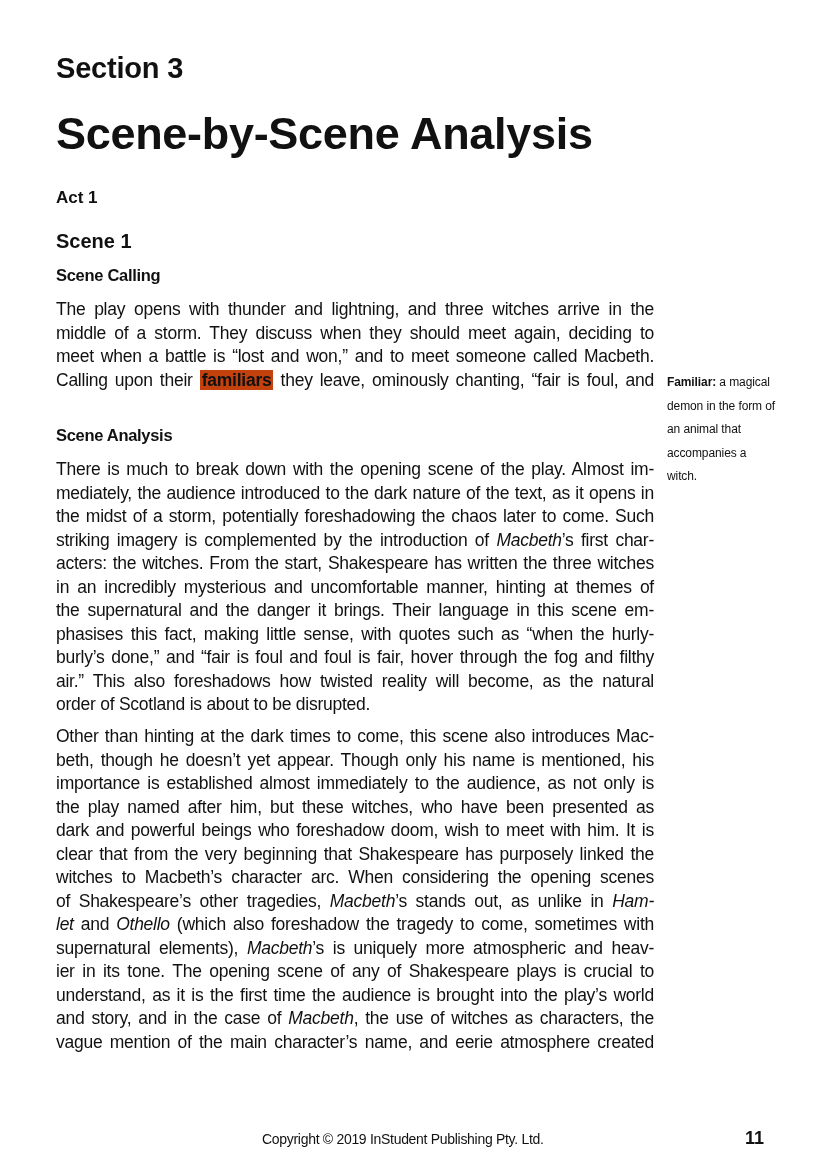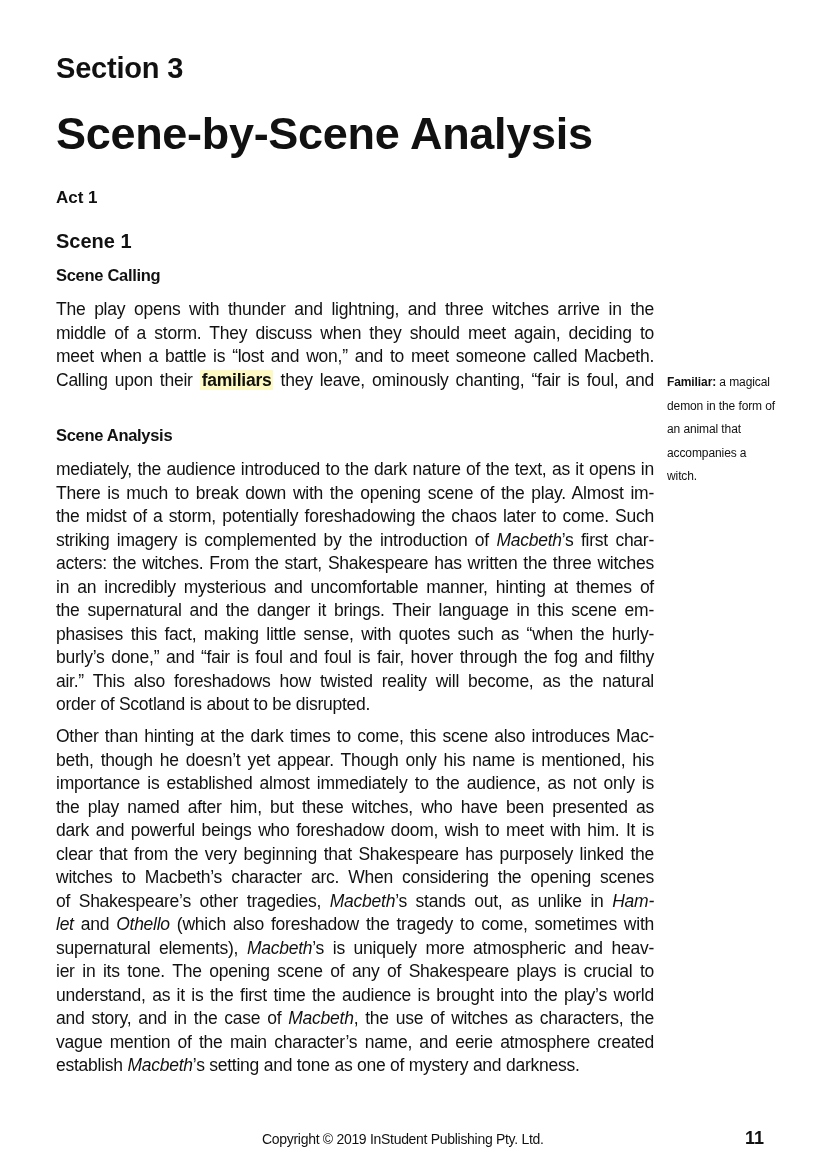--- a/index.html
+++ b/index.html
@@ -13,21 +13,21 @@
   .h-sub { position: absolute; left: 56px; font-size: 16.5px; font-weight: bold; margin: 0; letter-spacing: -0.3px; }
   .h-summary { top: 266px; }
   .h-analysis { top: 426px; }
   .para { position: absolute; left: 56px; width: 598px; margin: 0; font-size: 17.5px; line-height: 23.5px; letter-spacing: -0.25px; }
   .para .ln { display: block; text-align: justify; text-align-last: justify; white-space: nowrap; height: 23.5px; }
   .para .ln.last { text-align-last: left; }
   .p1 { top: 298px; }
   .p2 { top: 458px; }
   .p3 { top: 725px; }
   em { font-style: italic; }
-  .hl { background: #fef9c3; font-weight: bold; padding: 0 2px; }
+  .hl { background: #c2410c; font-weight: bold; padding: 0 2px; }
   .sidenote { position: absolute; left: 667px; top: 371px; width: 110px; font-size: 12px; line-height: 23.5px; letter-spacing: -0.1px; }
   .sidenote b { font-weight: bold; }
   .footer { position: absolute; left: 262px; top: 1131px; font-size: 14px; letter-spacing: -0.3px; }
   .pagenum { position: absolute; left: 745px; top: 1128px; font-size: 18px; font-weight: bold; }
 </style>
 </head>
 <body>
 
 <div class="page">
   <h2 class="h-section">Section 3</h2>
@@ -43,22 +43,22 @@
     <span class="ln"><span>Calling upon their</span> <span class="hl">familiars</span> <span>they leave, ominously chanting, “fair is foul, and</span></span>
   </p>
 
   <aside class="sidenote">
     <b>Familiar:</b>
     <span>a magical demon in the form of an animal that accompanies a witch.</span>
   </aside>
 
   <h4 class="h-sub h-analysis">Scene Analysis</h4>
   <p class="para p2">
+    <span class="ln">There is much to break down with the opening scene of the play.  Almost im-</span>
     <span class="ln">mediately, the audience introduced to the dark nature of the text, as it opens in</span>
-    <span class="ln">There is much to break down with the opening scene of the play.  Almost im-</span>
     <span class="ln">the midst of a storm, potentially foreshadowing the chaos later to come.  Such</span>
     <span class="ln"><span>striking imagery is complemented by the introduction of</span> <em>Macbeth</em><span>’s first char-</span></span>
     <span class="ln">acters: the witches.  From the start, Shakespeare has written the three witches</span>
     <span class="ln">in an incredibly mysterious and uncomfortable manner, hinting at themes of</span>
     <span class="ln">the supernatural and the danger it brings.  Their language in this scene em-</span>
     <span class="ln">phasises this fact, making little sense, with quotes such as “when the hurly-</span>
     <span class="ln">burly’s done,” and “fair is foul and foul is fair, hover through the fog and filthy</span>
     <span class="ln">air.”  This also foreshadows how twisted reality will become, as the natural</span>
     <span class="ln last">order of Scotland is about to be disrupted.</span>
   </p>
@@ -71,18 +71,17 @@
     <span class="ln">dark and powerful beings who foreshadow doom, wish to meet with him.  It is</span>
     <span class="ln">clear that from the very beginning that Shakespeare has purposely linked the</span>
     <span class="ln">witches to Macbeth’s character arc.  When considering the opening scenes</span>
     <span class="ln"><span>of Shakespeare’s other tragedies,</span> <em>Macbeth</em><span>’s stands out, as unlike in</span> <em>Ham-</em></span>
     <span class="ln"><em>let</em> <span>and</span> <em>Othello</em> <span>(which also foreshadow the tragedy to come, sometimes with</span></span>
     <span class="ln"><span>supernatural elements),</span> <em>Macbeth</em><span>’s is uniquely more atmospheric and heav-</span></span>
     <span class="ln">ier in its tone.  The opening scene of any of Shakespeare plays is crucial to</span>
     <span class="ln">understand, as it is the first time the audience is brought into the play’s world</span>
     <span class="ln"><span>and story, and in the case of</span> <em>Macbeth</em><span>, the use of witches as characters, the</span></span>
     <span class="ln">vague mention of the main character’s name, and eerie atmosphere created</span>
-    <span class="ln last"><span>establish</span> <em>Macbeth</em><span>’s setting and tone as one of mystery and darkness.</span></span>
   </p>
 
   <div class="footer">Copyright © 2019 InStudent Publishing Pty. Ltd.</div>
   <div class="pagenum">11</div>
 </div>
 
 </body></html>

